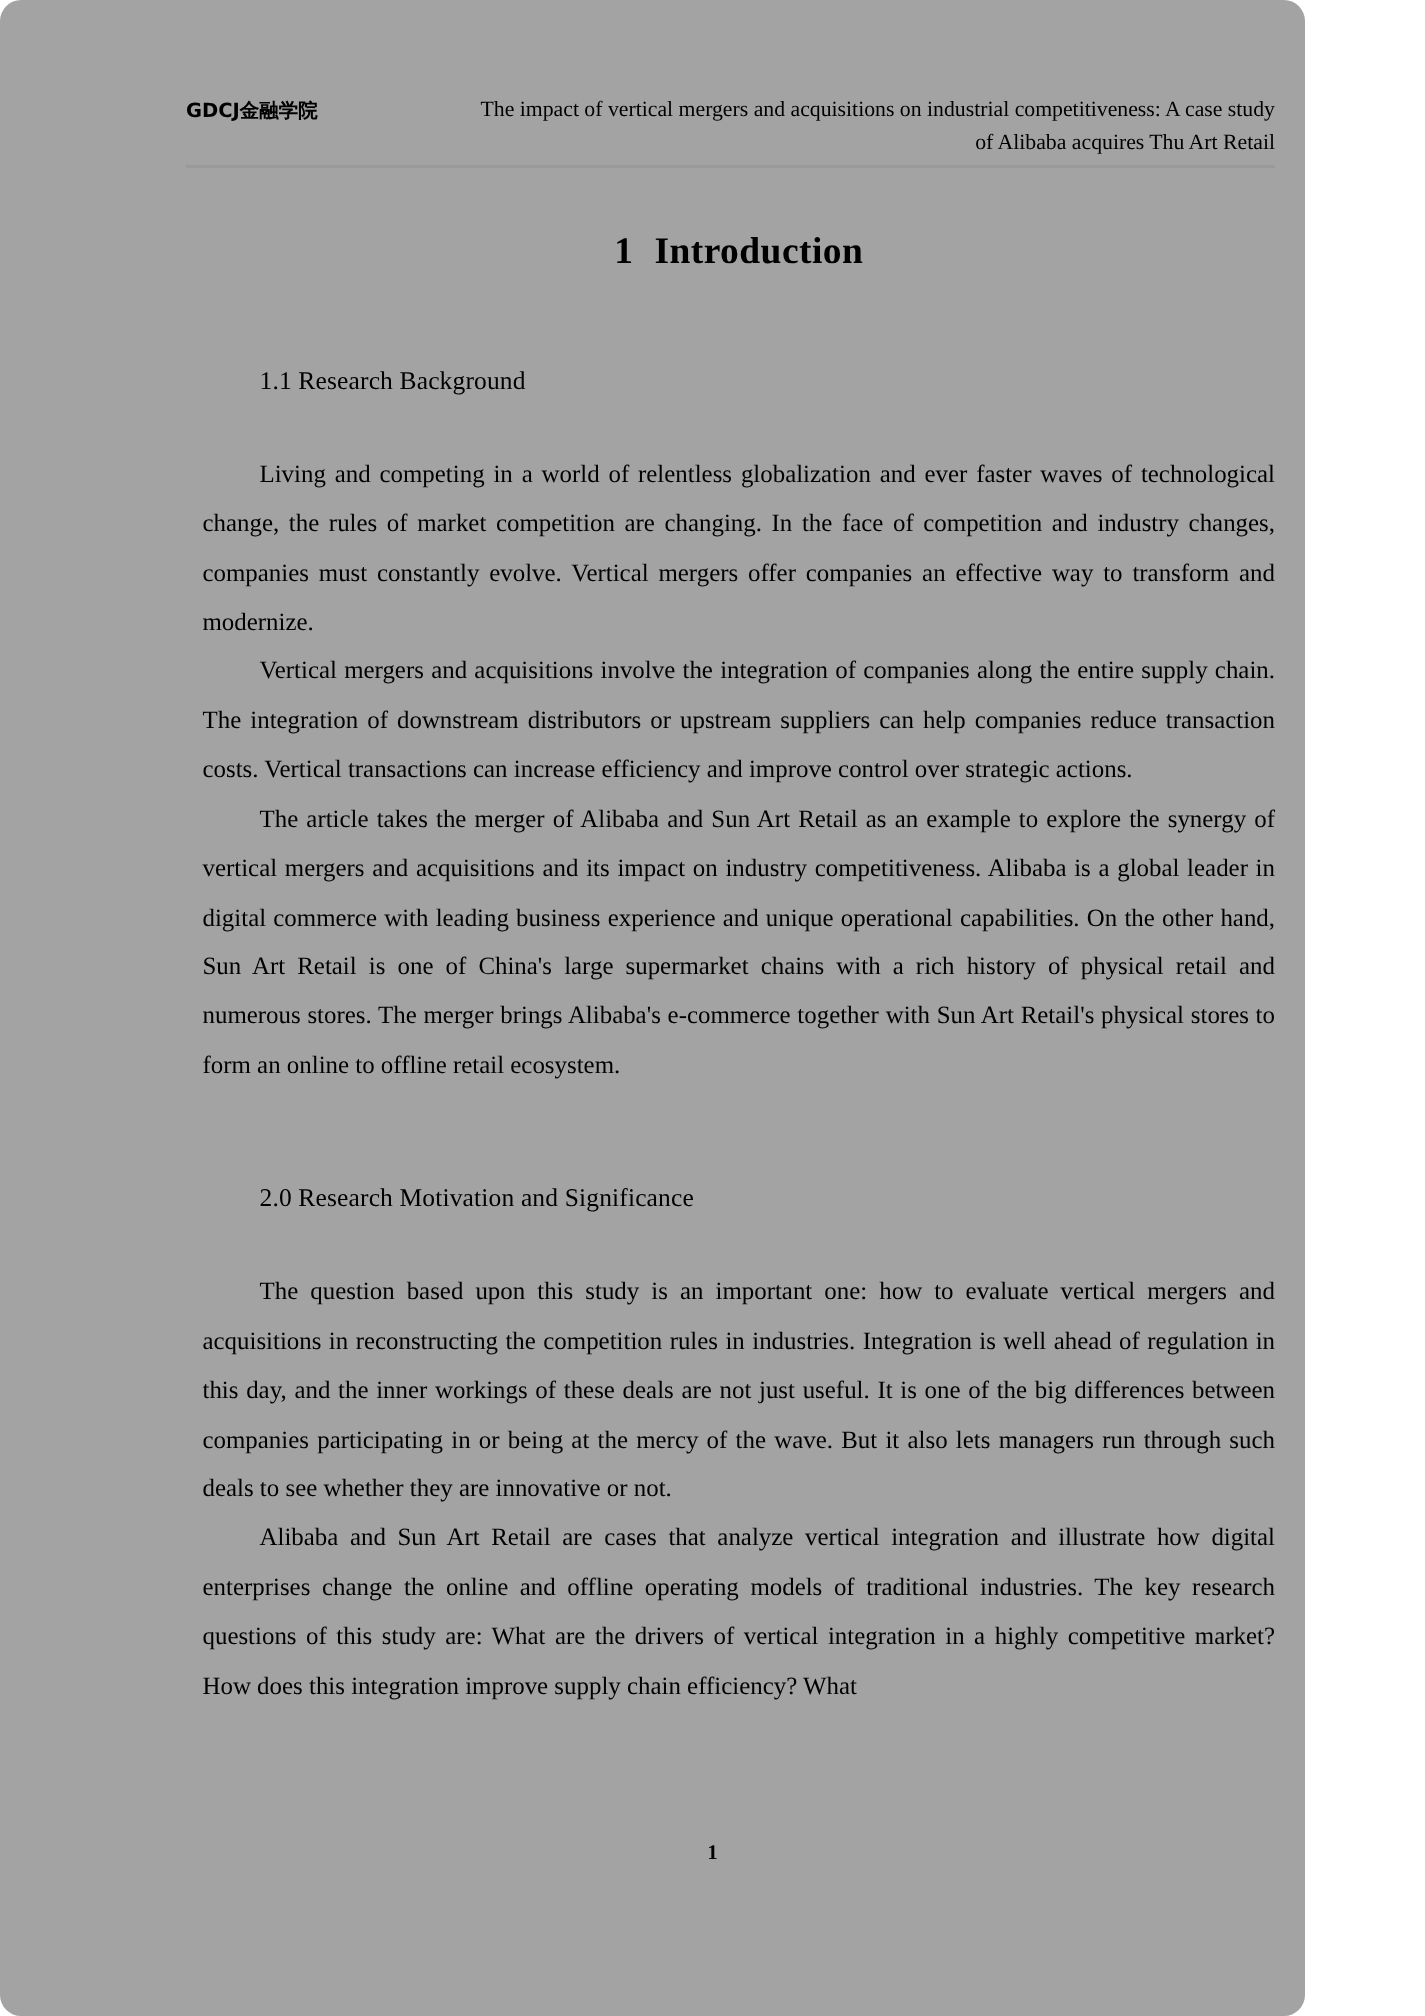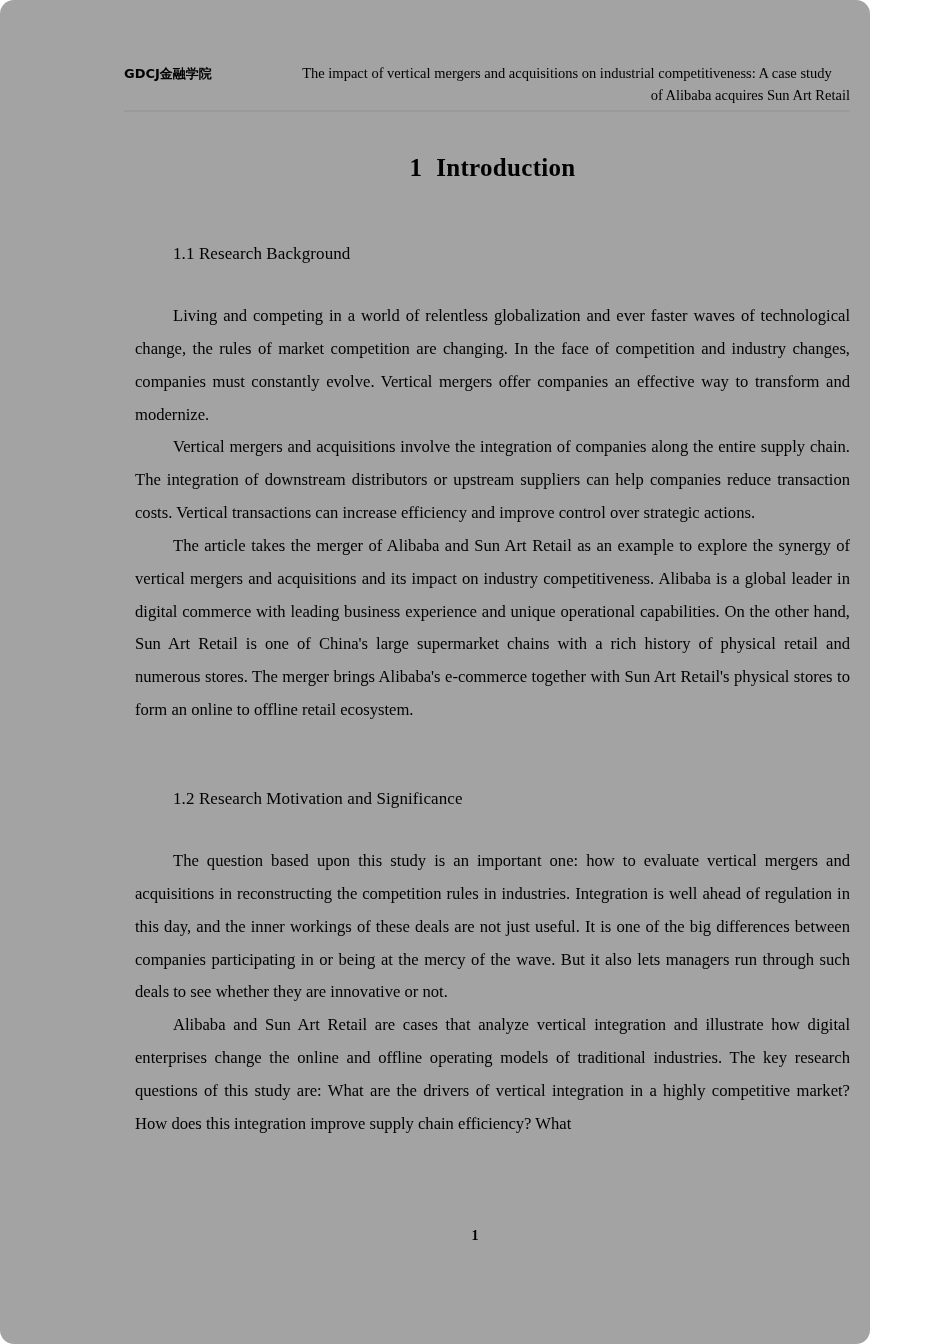--- a/index.html
+++ b/index.html
@@ -44,21 +44,21 @@
     flex: none;
   }
   .header-titles {
     flex: 1 1 auto;
     text-align: left;
     font-size: 14.5px;
     line-height: 1.55;
   }
   .header-line-1 {
     display: block;
-    text-align: center;
+    text-align: right;
     padding-left: 10px;
   }
   .header-line-2 {
     display: block;
     text-align: right;
   }
   .header-rule {
     margin-top: 3px;
     height: 2px;
     background: #9a9a9a;
@@ -120,39 +120,39 @@
 </head>
 <body>
 
 <div class="page">
 
   <div class="page-header">
     <div class="header-row">
       <div class="header-logo">GDCJ金融学院</div>
       <div class="header-titles">
         <span class="header-line-1">The impact of vertical mergers and acquisitions on industrial competitiveness: A case study</span>
-        <span class="header-line-2">of Alibaba acquires Sun Art Retail</span>
+        <span class="header-line-2">of Alibaba acquires Thu Art Retail</span>
       </div>
     </div>
     <div class="header-rule"></div>
   </div>
 
   <div class="content">
 
     <h1 class="chapter-title">
       <span class="num">1</span><span>Introduction</span>
     </h1>
 
     <h2 class="section-title">1.1 Research Background</h2>
 
     <p class="body-text first-after-heading">Living and competing in a world of relentless globalization and ever faster waves of technological change, the rules of market competition are changing. In the face of competition and industry changes, companies must constantly evolve. Vertical mergers offer companies an effective way to transform and modernize.</p>
     <p class="body-text">Vertical mergers and acquisitions involve the integration of companies along the entire supply chain. The integration of downstream distributors or upstream suppliers can help companies reduce transaction costs. Vertical transactions can increase efficiency and improve control over strategic actions.</p>
     <p class="body-text">The article takes the merger of Alibaba and Sun Art Retail as an example to explore the synergy of vertical mergers and acquisitions and its impact on industry competitiveness. Alibaba is a global leader in digital commerce with leading business experience and unique operational capabilities. On the other hand, Sun Art Retail is one of China's large supermarket chains with a rich history of physical retail and numerous stores. The merger brings Alibaba's e-commerce together with Sun Art Retail's physical stores to form an online to offline retail ecosystem.</p>
 
-    <h2 class="section-title">1.2 Research Motivation and Significance</h2>
+    <h2 class="section-title">2.0 Research Motivation and Significance</h2>
 
     <p class="body-text first-after-heading">The question based upon this study is an important one: how to evaluate vertical mergers and acquisitions in reconstructing the competition rules in industries. Integration is well ahead of regulation in this day, and the inner workings of these deals are not just useful. It is one of the big differences between companies participating in or being at the mercy of the wave. But it also lets managers run through such deals to see whether they are innovative or not.</p>
     <p class="body-text">Alibaba and Sun Art Retail are cases that analyze vertical integration and illustrate how digital enterprises change the online and offline operating models of traditional industries. The key research questions of this study are: What are the drivers of vertical integration in a highly competitive market? How does this integration improve supply chain efficiency? What</p>
   </div>
 
   <div class="page-footer">1</div>
 
 </div>
 
 </body></html>

